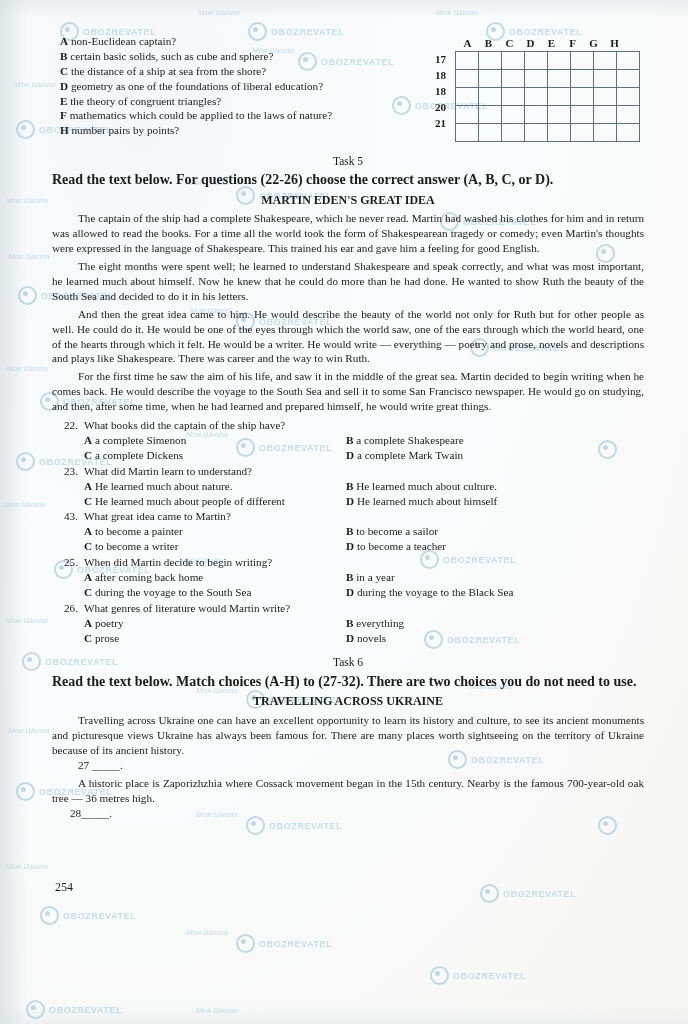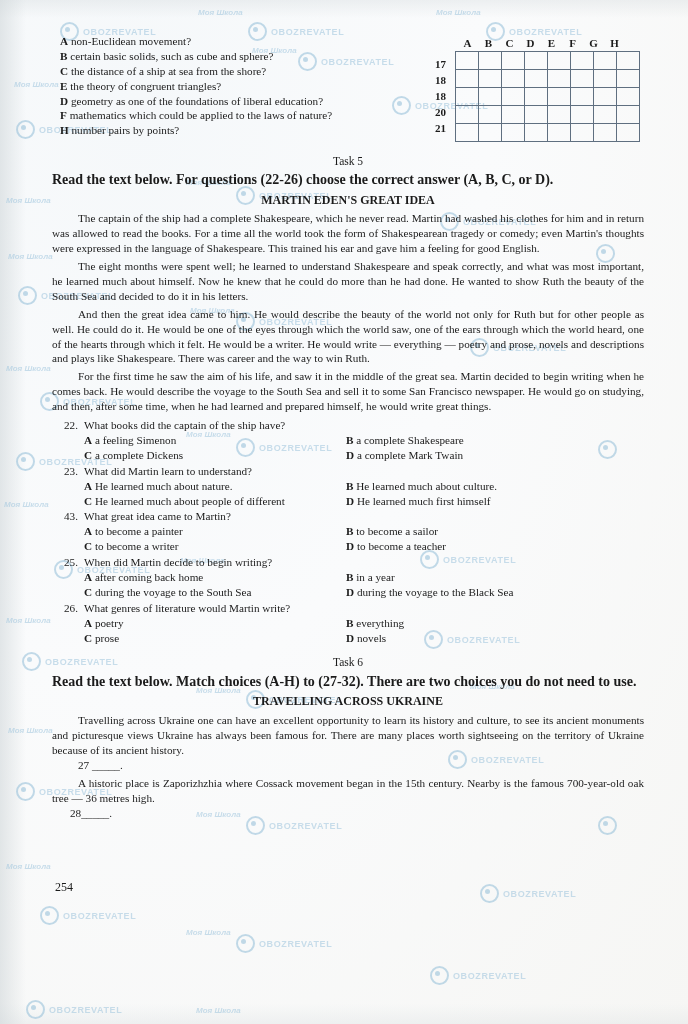--- a/index.html
+++ b/index.html
@@ -66,21 +66,21 @@
     height: 5px;
     border-radius: 50%;
     background: #93bed8;
   }
   .wm .txt {
     font-size: 9px;
     letter-spacing: .6px;
     font-weight: bold;
   }
   .wm.small .txt { font-size: 8px; }
-  .wm.mono .txt { font-style: italic; font-weight: bold; letter-spacing: 0; }
+  .wm.mono .txt { font-style: italic; font-weight: normal; letter-spacing: 0; }
 
   
   .content {
     position: absolute;
     left: 52px;
     top: 34px;
     width: 592px;
     font-size: 11.2px;
     line-height: 1.33;
   }
@@ -102,21 +102,21 @@
   .grid-head {
     display: flex;
     margin-left: 22px;
     font-weight: bold;
     font-size: 11px;
   }
   .grid-head span {
     width: 21px;
     text-align: center;
   }
-  .grid-body { display: flex; align-items: center; }
+  .grid-body { display: flex; }
   .grid-rows {
     display: flex;
     flex-direction: column;
     font-weight: bold;
     font-size: 11px;
   }
   .grid-rows span {
     height: 16px;
     line-height: 16px;
     width: 20px;
@@ -365,25 +365,25 @@
   <div class="wm" style="left:26px; top:1000px;">
       <span class="ring"></span>
       <span class="txt">OBOZREVATEL</span>
     </div>
 </div>
 
 <div class="content">
 
   <div class="top-row">
     <div class="qlist">
-      <div><b>A</b> <span>non-Euclidean movement?</span></div>
+      <div><b>A</b> <span>non-Euclidean captain?</span></div>
       <div><b>B</b> <span>certain basic solids, such as cube and sphere?</span></div>
       <div><b>C</b> <span>the distance of a ship at sea from the shore?</span></div>
+      <div><b>D</b> <span>geometry as one of the foundations of liberal education?</span></div>
       <div><b>E</b> <span>the theory of congruent triangles?</span></div>
-      <div><b>D</b> <span>geometry as one of the foundations of liberal education?</span></div>
       <div><b>F</b> <span>mathematics which could be applied to the laws of nature?</span></div>
       <div><b>H</b> <span>number pairs by points?</span></div>
     </div>
 
     <div class="grid-wrap">
       <div class="grid-head">
         <span>A</span>
         <span>B</span>
         <span>C</span>
         <span>D</span>
@@ -467,39 +467,39 @@
   <p class="para">And then the great idea came to him. He would describe the beauty of the world not only for Ruth but for other people as well. He could do it. He would be one of the eyes through which the world saw, one of the ears through which the world heard, one of the hearts through which it felt. He would be a writer. He would write — everything — poetry and prose, novels and descriptions and plays like Shakespeare. There was career and the way to win Ruth.</p>
   <p class="para">For the first time he saw the aim of his life, and saw it in the middle of the great sea. Martin decided to begin writing when he comes back. He would describe the voyage to the South Sea and sell it to some San Francisco newspaper. He would go on studying, and then, after some time, when he had learned and prepared himself, he would write great things.</p>
 
   <div class="questions">
 
     <div class="q">
       <span class="num">22.</span>
       <span class="qtext">What books did the captain of the ship have?</span>
     </div>
     <div class="opts">
-      <div class="col"><b>A</b> <span>a feeling Simenon</span></div>
+      <div class="col"><b>A</b> <span>a complete Simenon</span></div>
       <div class="col"><b>B</b> <span>a complete Shakespeare</span></div>
     </div>
     <div class="opts">
       <div class="col"><b>C</b> <span>a complete Dickens</span></div>
       <div class="col"><b>D</b> <span>a complete Mark Twain</span></div>
     </div>
 
     <div class="q">
       <span class="num">23.</span>
       <span class="qtext">What did Martin learn to understand?</span>
     </div>
     <div class="opts">
       <div class="col"><b>A</b> <span>He learned much about nature.</span></div>
       <div class="col"><b>B</b> <span>He learned much about culture.</span></div>
     </div>
     <div class="opts">
       <div class="col"><b>C</b> <span>He learned much about people of different</span></div>
-      <div class="col"><b>D</b> <span>He learned much first himself</span></div>
+      <div class="col"><b>D</b> <span>He learned much about himself</span></div>
     </div>
 
     <div class="q">
       <span class="num">43.</span>
       <span class="qtext">What great idea came to Martin?</span>
     </div>
     <div class="opts">
       <div class="col"><b>A</b> <span>to become a painter</span></div>
       <div class="col"><b>B</b> <span>to become a sailor</span></div>
     </div>

